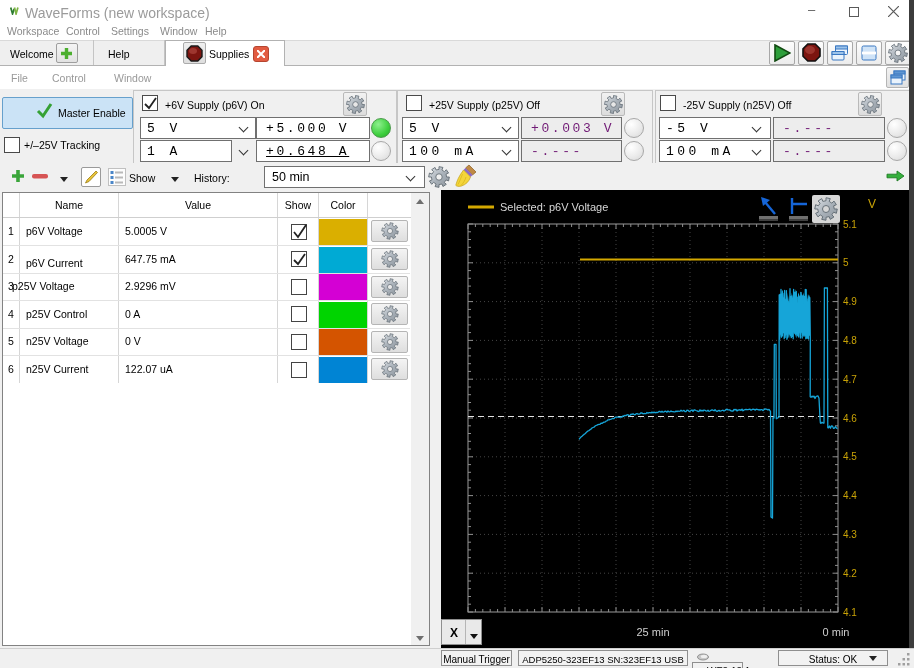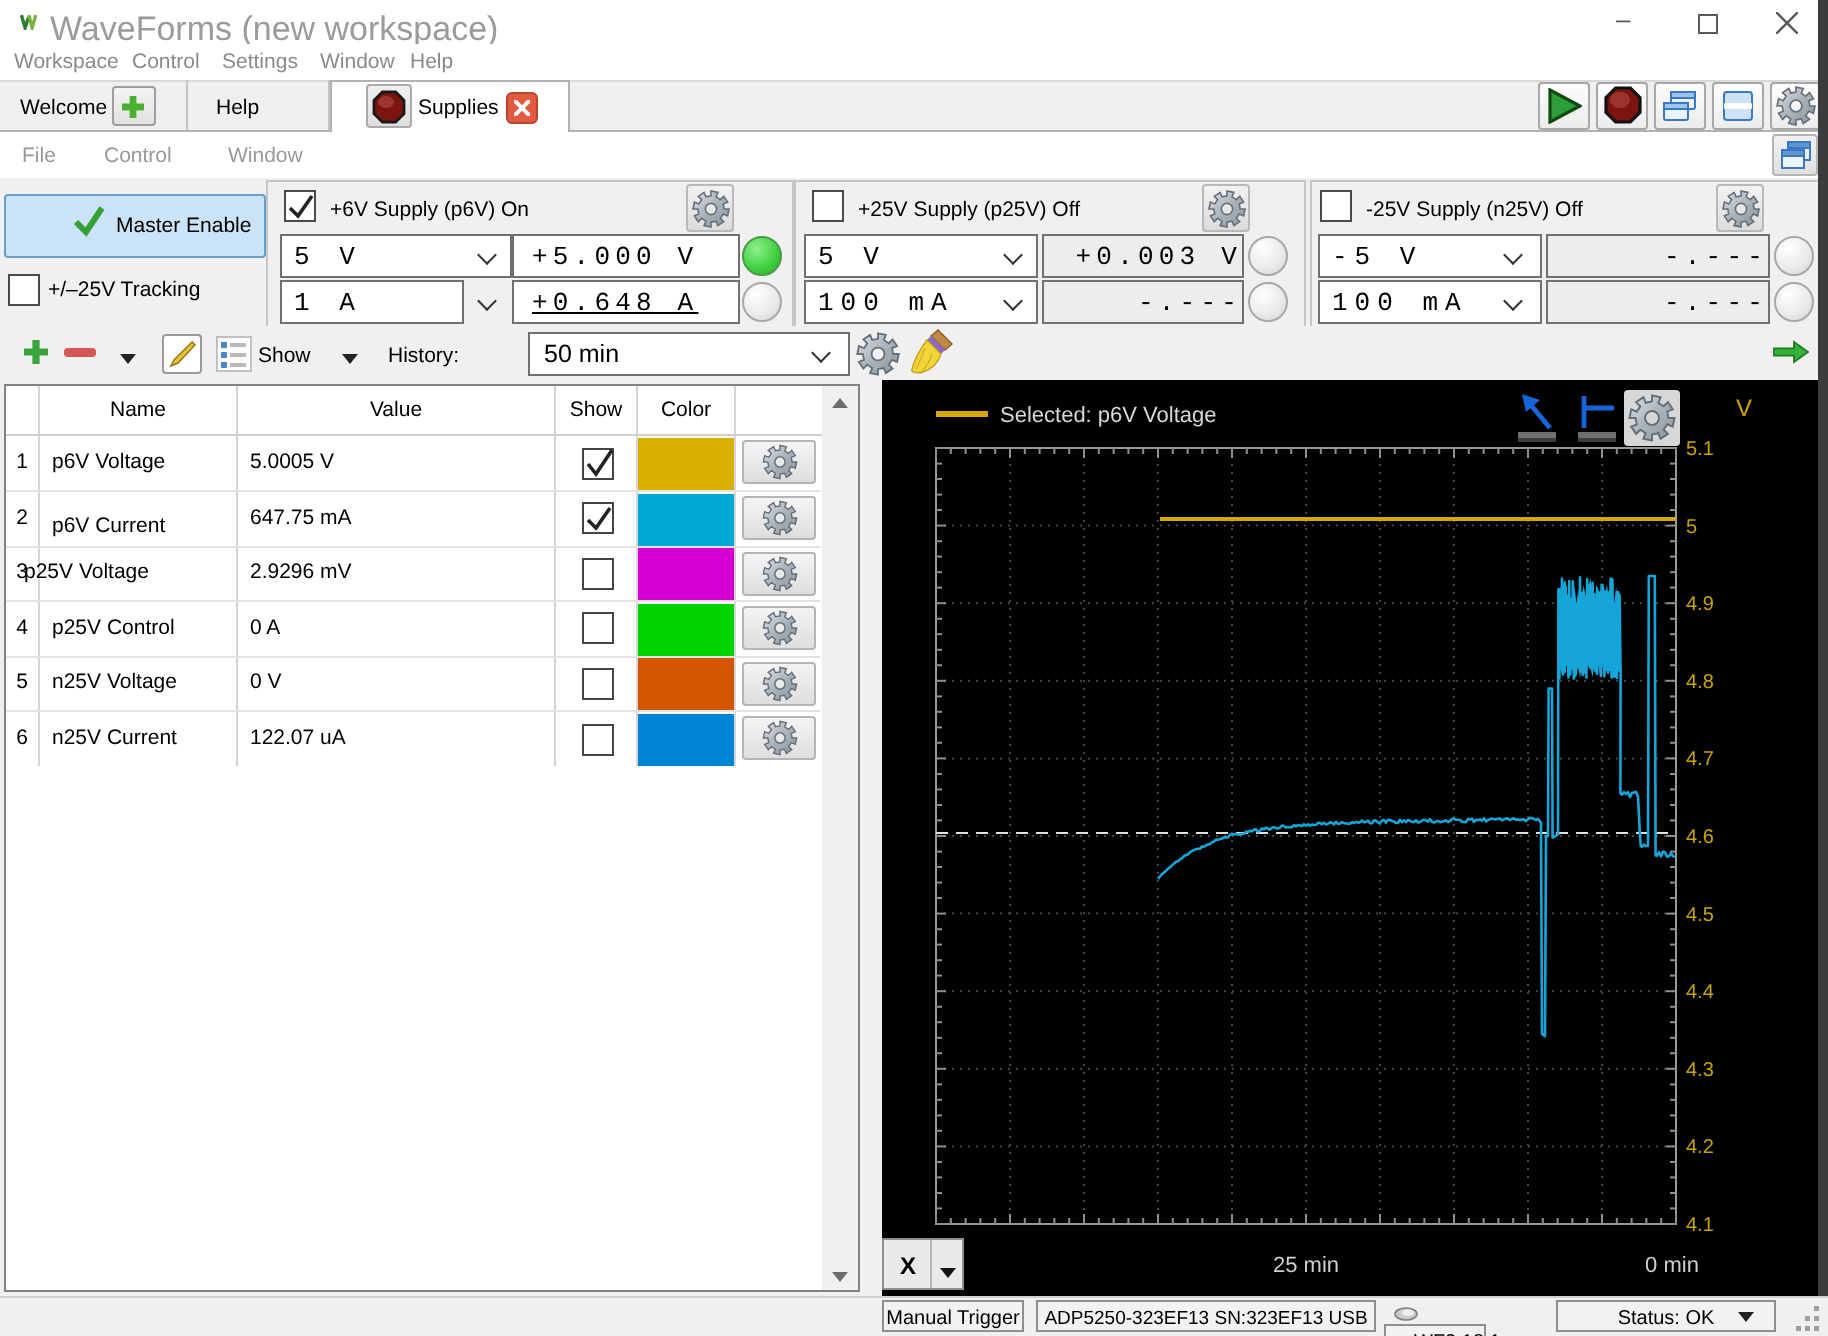--- a/index.html
+++ b/index.html
@@ -1,41 +1,41 @@
 <!DOCTYPE html>
 <html><head>
 <meta charset="utf-8">
 <style>
 * { margin:0; padding:0; box-sizing:border-box; }
 html,body { width:914px; height:668px; overflow:hidden; }
 body { font-family:"Liberation Sans", sans-serif; background:#f0f0f0; position:relative; font-size:11px; color:#000; }
 .abs { position:absolute; }
 
 #titlebar { left:0; top:0; width:914px; height:22px; background:#fff; }
-#title-txt { left:25px; top:5px; color:#9b9b9b; font-size:17px; }
+#title-txt { left:25px; top:5px; color:#9b9b9b; font-size:14px; }
 #menubar { left:0; top:22px; width:914px; height:18px; background:#fff; color:#8a8a8a; font-size:10.5px; }
 #menubar span { position:absolute; top:3px; }
 #tabbar { left:0; top:40px; width:914px; height:26px; background:#efefef; border-top:1px solid #d9d9d9; border-bottom:1px solid #b2b2b2; }
 .tabsep { top:40px; width:1px; height:25px; background:#c4c4c4; }
 #tab-active { left:165px; top:40px; width:120px; height:26px; background:#fff; border:1px solid #b2b2b2; border-bottom:none; }
 #innermenu { left:0; top:66px; width:914px; height:23px; background:#fff; color:#999; font-size:10.5px; }
 #innermenu span { position:absolute; top:6px; }
 
 .wbtn { color:#5a5a5a; font-size:13px; }
 
 .tbtn { top:41px; width:26px; height:24px; background:linear-gradient(#fdfdfd,#ececec); border:1px solid #a8a8a8; border-radius:2px; }
 
 #panelrow { left:0; top:89px; width:914px; height:101px; background:#f0f0f0; }
 .panel { position:absolute; top:1px; height:74px; border:1px solid #c6c6c6; background:#f0f0f0; }
 .cb { position:absolute; width:16px; height:16px; background:#fff; border:1px solid #4a4a4a; }
 .plabel { position:absolute; font-size:10.5px; color:#000; }
 .gearbtn { position:absolute; width:24px; height:24px; background:linear-gradient(#f2f2f2,#dcdcdc); border:1px solid #b9b9b9; border-radius:2px; }
 .sel { position:absolute; height:22px; background:#fff; border:1px solid #707070; font-family:"Liberation Mono",monospace; font-size:13px; letter-spacing:3.5px; padding:3px 0 0 6px; }
 .val { position:absolute; height:22px; background:#fff; border:1px solid #707070; font-family:"Liberation Mono",monospace; font-size:13px; letter-spacing:2.6px; padding:3px 0 0 9px; }
-.val.dis { background:#ededed; color:#000000;text-align:right; }
+.val.dis { background:#ededed; color:#701a75; }
 .chev { position:absolute; width:7px; height:7px; border-right:1.4px solid #333; border-bottom:1.4px solid #333; transform:rotate(45deg); }
 .led { position:absolute; width:20px; height:20px; border-radius:50%; }
 .led.on  { background:radial-gradient(circle at 35% 30%, #8ef08e, #3ecf3e 60%, #27a827); border:1px solid #4a9a4a; }
 .led.off { background:radial-gradient(circle at 35% 30%, #ffffff, #e9e9e9 60%, #d5d5d5); border:1px solid #a8a8a8; }
 #master { left:2px; top:97px; width:131px; height:32px; background:#cbe3f6; border:1px solid #66a0cc; border-radius:2px; }
 
 #toolbar { left:0; top:163px; width:914px; height:27px; background:#f0f0f0; }
 #histcombo { left:264px; top:166px; width:161px; height:22px; background:#fff; border:1px solid #707070; font-size:12.5px; padding:3px 0 0 7px; }
 .smallarrow { width:0; height:0; border-left:4px solid transparent; border-right:4px solid transparent; border-top:5px solid #222; }
 

